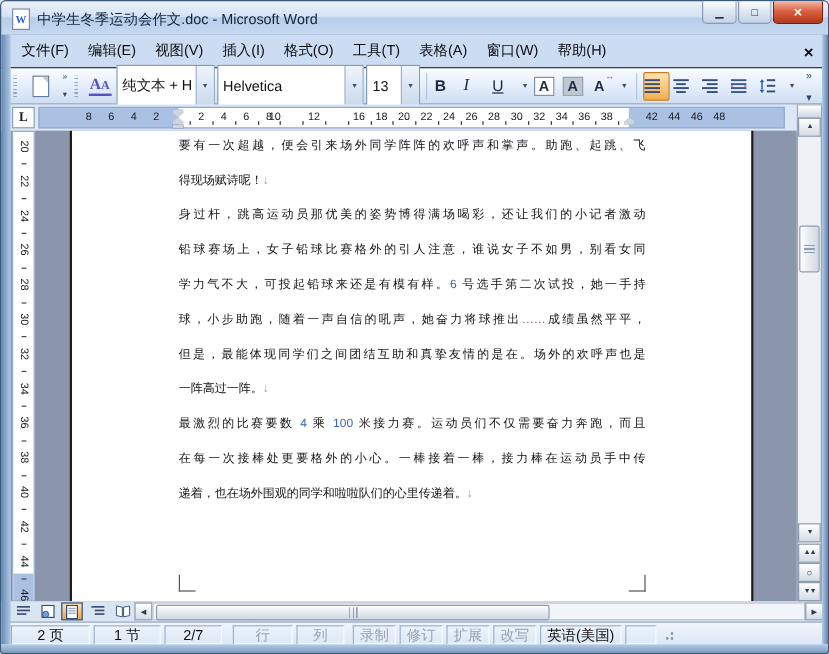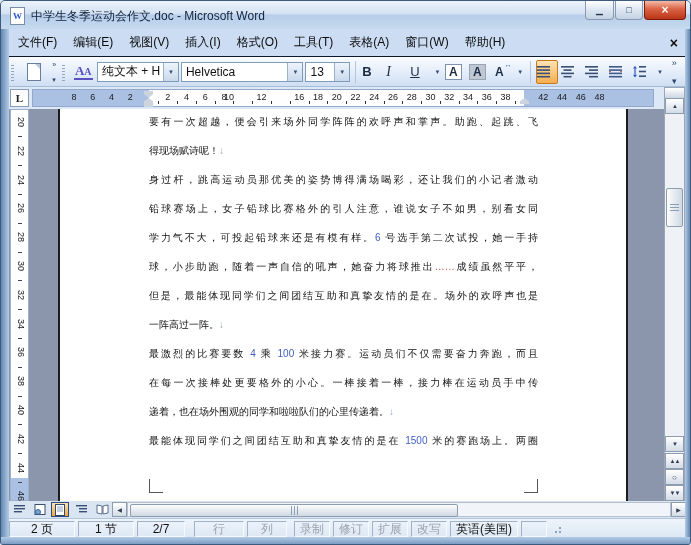--- a/index.html
+++ b/index.html
@@ -40,21 +40,21 @@
   
   .toolbar{position:absolute;left:0;top:56px;right:0;height:30px;box-sizing:border-box;
     background:linear-gradient(180deg,#fafcff,#dce8f8 70%,#cfdef2);
     border-bottom:1px solid #a6bcd9;display:flex;align-items:center;gap:2px;
     padding-left:10px;font-size:12px;}
   .newdoc{width:13px;height:16px;background:#fff;border:1px solid #6a7e9a;position:relative;margin:0 4px;}
   .newdoc:before{content:"";position:absolute;right:0;top:0;border-style:solid;border-width:0 5px 5px 0;
     border-color:transparent #b9c8da transparent transparent;}
   .mini-overflow{display:flex;flex-direction:column;align-items:center;width:12px;height:22px;
     justify-content:space-between;color:#2d486e;font-size:7px;line-height:7px;padding:2px 0;}
-  .combo{height:20px;background:#fff;border:1px solid #7f9db9;display:flex;align-items:center;box-sizing:border-box;}
+  .combo{height:36px;background:#fff;border:1px solid #7f9db9;display:flex;align-items:center;box-sizing:border-box;}
   .combo .val{padding:0 4px;white-space:nowrap;overflow:hidden;font-size:12px;color:#111;flex:1;}
   .combo .drop{width:14px;align-self:stretch;background:linear-gradient(#eef4fb,#c9d9ec);
     border-left:1px solid #9ab1cc;display:flex;align-items:center;justify-content:center;
     font-size:6px;color:#33507a;}
   .w-style{width:82px;} .w-font{width:126px;} .w-size{width:46px;}
   .tbtn{height:22px;min-width:20px;display:flex;align-items:center;justify-content:flex-start;
     border:1px solid transparent;border-radius:2px;color:#1c2c45;}
   .bB{font-weight:bold;font-size:13px;}
   .bI{font-style:italic;font-family:"Liberation Serif",serif;font-size:14px;}
   .bU{text-decoration:underline;font-size:13px;}
@@ -381,21 +381,20 @@
       <div class="t-line last"><span>得现场赋诗呢！</span><span class="seg-p">↓</span></div>
       <div class="t-line"><span>身过杆，跳高运动员那优美的姿势博得满场喝彩，还让我们的小记者激动</span></div>
       <div class="t-line"><span>铅球赛场上，女子铅球比赛格外的引人注意，谁说女子不如男，别看女同</span></div>
       <div class="t-line"><span>学力气不大，可投起铅球来还是有模有样。</span><span class="seg-n">6</span><span> 号选手第二次试投，她一手持</span></div>
       <div class="t-line"><span>球，小步助跑，随着一声自信的吼声，她奋力将球推出</span><span class="seg-r">……</span><span>成绩虽然平平，</span></div>
       <div class="t-line"><span>但是，最能体现同学们之间团结互助和真挚友情的是在。场外的欢呼声也是</span></div>
       <div class="t-line last"><span>一阵高过一阵。</span><span class="seg-p">↓</span></div>
       <div class="t-line"><span>最激烈的比赛要数 </span><span class="seg-n">4</span><span> 乘 </span><span class="seg-n">100</span><span> 米接力赛。运动员们不仅需要奋力奔跑，而且</span></div>
       <div class="t-line"><span>在每一次接棒处更要格外的小心。一棒接着一棒，接力棒在运动员手中传</span></div>
       <div class="t-line last"><span>递着，也在场外围观的同学和啦啦队们的心里传递着。</span><span class="seg-p">↓</span></div>
-      <div class="t-line"><span>最能体现同学们之间团结互助和真挚友情的是在 </span><span class="seg-n">1500</span><span> 米的赛跑场上。两圈</span></div>
     </div>
 
   <div class="corner" style="left:148px;top:478px;width:1px;height:14px;"></div>
   <div class="corner" style="left:148px;top:491px;width:14px;height:1px;"></div>
   <div class="corner" style="left:536px;top:478px;width:1px;height:14px;"></div>
   <div class="corner" style="left:523px;top:491px;width:14px;height:1px;"></div>
 
   <div class="vscroll">
     <div class="split-box"></div>
     <div class="sbtn v-up">▲</div>

